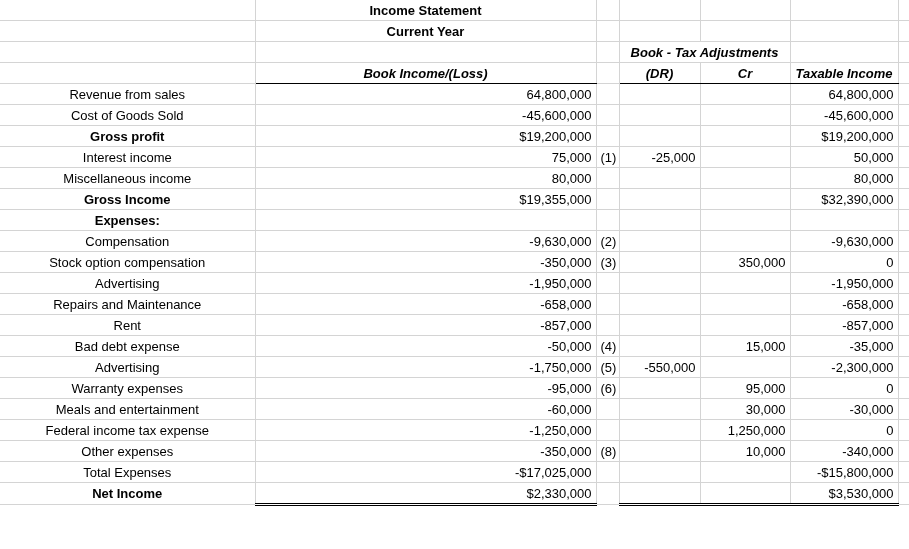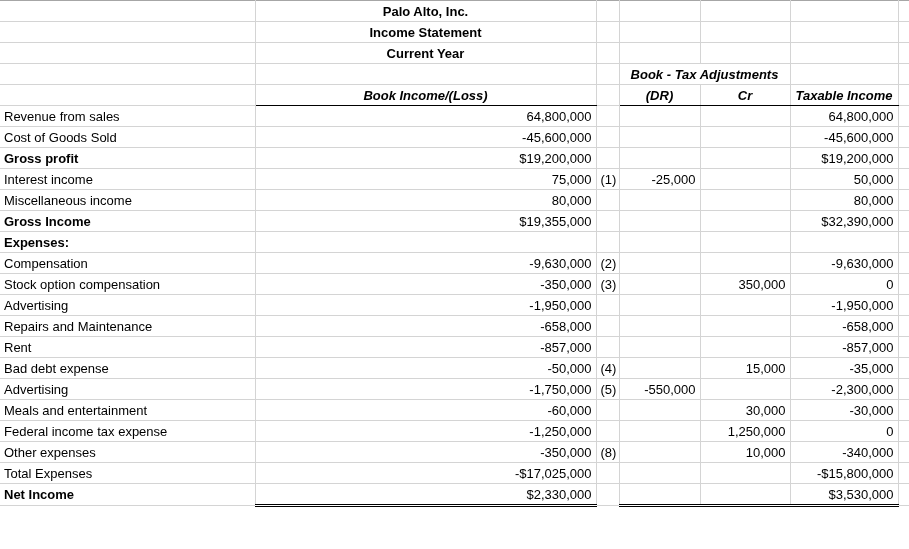--- a/index.html
+++ b/index.html
@@ -40,21 +40,21 @@
   col.c-ref     { width: 23px;  }
   col.c-dr      { width: 81px;  }
   col.c-cr      { width: 90px;  }
   col.c-tax     { width: 108px; }
   col.c-pad     { width: 11px;  }
 
   .topline td { border-top: 1px solid #a6a6a6; }
 
   .num     { text-align: right; }
   .ctr     { text-align: center; }
-  .lft     { text-align: left; }
+  .lft     { text-align: center; }
   .bold    { font-weight: bold; }
   .bi      { font-weight: bold; font-style: italic; }
 
   
   .bt  { border-top: 1.6px solid #000000 !important; margin-left: 36px; }
   .bb  { border-bottom: 1.6px solid #000000 !important; }
   .dbb { border-bottom: 3px double #000000 !important; }
 
   .blank { }
 </style>
@@ -67,29 +67,20 @@
       <col class="c-label">
         <col class="c-book">
         <col class="c-ref">
       <col class="c-dr">
         <col class="c-cr">
         <col class="c-tax">
         <col class="c-pad">
     </colgroup>
     <tbody>
 
-      <tr class="topline">
-        <td class="blank"></td>
-        <td class="ctr bold">Palo Alto, Inc.</td>
-        <td class="blank"></td>
-        <td class="blank"></td>
-        <td class="blank"></td>
-        <td class="blank"></td>
-        <td class="blank"></td>
-      </tr>
 
       <tr>
         <td class="blank"></td>
         <td class="ctr bold">Income Statement</td>
         <td class="blank"></td>
         <td class="blank"></td>
         <td class="blank"></td>
         <td class="blank"></td>
         <td class="blank"></td>
       </tr>
@@ -243,20 +234,29 @@
         <tr>
           <td class="lft">Advertising</td>
           <td class="num">-1,750,000</td>
           <td class="lft">(5)</td>
           <td class="num">-550,000</td>
           <td class="num"></td>
           <td class="num">-2,300,000</td>
           <td class=""></td>
         </tr>
         <tr>
+          <td class="lft">Warranty expenses</td>
+          <td class="num">-95,000</td>
+          <td class="lft">(6)</td>
+          <td class="num"></td>
+          <td class="num">95,000</td>
+          <td class="num">0</td>
+          <td class=""></td>
+        </tr>
+        <tr>
           <td class="lft">Meals and entertainment</td>
           <td class="num">-60,000</td>
           <td class="lft"></td>
           <td class="num"></td>
           <td class="num">30,000</td>
           <td class="num">-30,000</td>
           <td class=""></td>
         </tr>
         <tr>
           <td class="lft">Federal income tax expense</td>

